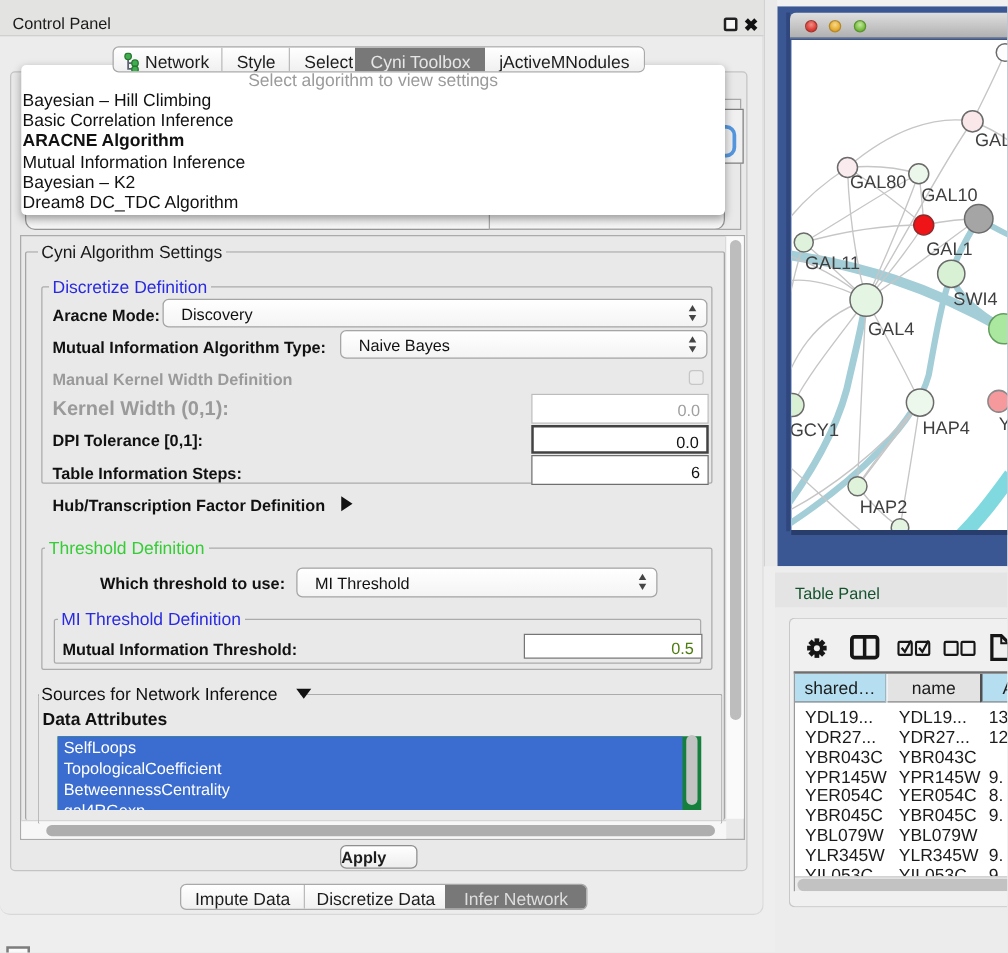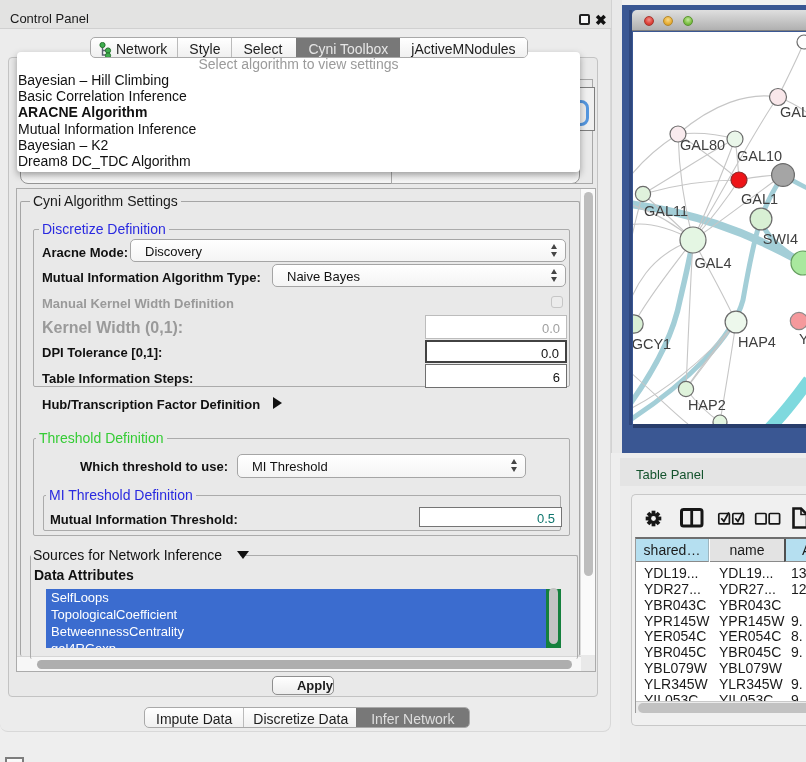--- a/index.html
+++ b/index.html
@@ -26,21 +26,21 @@
 
 <div class="abs" id="tabs" style="left:90px;top:37px;height:21px;z-index:60;display:flex;border:1px solid #a9a9a9;border-radius:5px;overflow:hidden;background:linear-gradient(#ffffff,#f0f0f0);font-size:14px;color:#1d1d1d;">
   <div style="padding:2px 10px 0 8px;display:flex;align-items:center;border-right:1px solid #bbb;">
     <svg width="13" height="15" viewBox="0 0 13 15" style="margin-right:4px;margin-top:1px;">
       <path d="M3.5 4 V13 H9 M3.5 8.5 H9" fill="none" stroke="#5c6172" stroke-width="1.4"></path>
       <circle cx="3.5" cy="3" r="2.6" fill="#3fae4e" stroke="#27752f" stroke-width="1"></circle>
       <circle cx="9" cy="8.5" r="2.6" fill="#3fae4e" stroke="#27752f" stroke-width="1"></circle>
       <circle cx="9" cy="13.5" r="2.6" fill="#3fae4e" stroke="#27752f" stroke-width="1"></circle>
     </svg>Network</div>
   <div style="padding:2px 11px 0 11px;display:flex;align-items:center;border-right:1px solid #bbb;">Style</div>
-  <div style="padding:2px 14px 0 11px;display:flex;align-items:center;">Select</div>
+  <div style="padding:2px 2px 0 11px;display:flex;align-items:center;">Select</div>
   <div style="padding:2px 12px 0 12px;display:flex;align-items:center;background:#787878;color:#e6e6e6;">Cyni Toolbox</div>
   <div style="padding:2px 11px 0 11px;display:flex;align-items:center;background:linear-gradient(#ffffff,#f0f0f0);">jActiveMNodules</div>
 </div>
 
 <div class="abs" style="left:8px;top:57px;width:590px;height:640px;background:#e9e9e9;border:1px solid #c3c3c3;border-radius:4px;"></div>
 
 <div class="abs" style="left:16px;top:188px;width:580px;height:484px;background:#e9e9e9;border:1px solid #ababab;"></div>
 
 <div class="abs" style="left:580px;top:189px;width:15px;height:466px;background:#fafafa;border-left:1px solid #dadada;"></div>
 <div class="abs" style="left:584px;top:192px;width:9px;height:384px;background:#bdbdbd;border-radius:5px;"></div>
@@ -86,34 +86,34 @@
 <div class="abs b" style="left:80px;top:459px;font-size:13px;color:#111;">Which threshold to use:</div>
 <div class="abs combo" style="left:237px;top:454px;width:289px;height:24px;">
     <span>MI Threshold</span>
     <i></i>
     <u></u>
   </div>
 <fieldset class="abs" style="left:43px;top:487px;width:518px;height:44px;border:1px solid #ababab;border-radius:2px;">
 <legend style="margin-left:2px;padding:0 3px;font-size:14px;color:#2a2ae0;">MI Threshold Definition</legend>
 </fieldset>
 <div class="abs b" style="left:50px;top:512px;font-size:13px;color:#111;">Mutual Information Threshold:</div>
-<div class="abs field" style="left:419px;top:507px;width:143px;height:20px;border:1px solid #757575;color:#0f766e;line-height:17px;">0.5</div>
+<div class="abs field" style="left:419px;top:507px;width:143px;height:20px;border:1px solid #757575;color:#4d7c0f;line-height:17px;">0.5</div>
 
 <fieldset class="abs" style="left:30px;top:547px;width:548px;height:112px;border:1px solid #ababab;border-bottom:none;border-radius:2px;">
 <legend style="margin-left:0;padding:0 2px;font-size:14px;color:#111;">Sources for Network Inference &nbsp;&nbsp;&nbsp;</legend>
 </fieldset>
 <div class="abs" style="left:237px;top:551px;width:0;height:0;border-top:8px solid #111;border-left:6px solid transparent;border-right:6px solid transparent;"></div>
 <div class="abs b" style="left:34px;top:567px;font-size:14px;color:#111;">Data Attributes</div>
 
 <div class="abs" style="left:46px;top:589px;width:515px;height:59px;background:#15803d;overflow:hidden;">
   <div style="width:500px;height:100%;background:#3b6ccf;color:#fff;font-size:13px;line-height:17px;padding-left:5px;">SelfLoops<br>TopologicalCoefficient<br>BetweennessCentrality<br>gal4RGexp</div>
 </div>
 <div class="abs" style="left:549px;top:588px;width:9px;height:56px;background:#c3c3c3;border-radius:5px;"></div>
 
-<div class="abs" style="left:272px;top:676px;width:62px;height:19px;background:linear-gradient(#ffffff,#ededed);border:1px solid #8f8f8f;border-radius:5px;text-align:right;font-size:13px;font-weight:bold;color:#1c1c1c;line-height:18px;">Apply</div>
+<div class="abs" style="left:272px;top:676px;width:62px;height:19px;background:linear-gradient(#ffffff,#ededed);border:1px solid #8f8f8f;border-radius:5px;text-align:left;font-size:13px;font-weight:bold;color:#1c1c1c;line-height:18px;">Apply</div>
 
 <div class="abs" style="left:144px;top:707px;height:21px;display:flex;border:1px solid #a9a9a9;border-radius:5px;overflow:hidden;background:linear-gradient(#ffffff,#f0f0f0);font-size:14px;color:#1d1d1d;">
   <div style="padding:2px 11px 0 11px;display:flex;align-items:center;border-right:1px solid #bbb;">Impute Data</div>
   <div style="padding:2px 8px 0 9px;display:flex;align-items:center;">Discretize Data</div>
   <div style="padding:2px 15px 0 15px;display:flex;align-items:center;background:#787878;color:#dedede;">Infer Network</div>
 </div>
 
 <div class="abs" style="left:5px;top:757px;width:19px;height:14px;border:2px solid #7d7d7d;background:linear-gradient(#fdfdfd,#e8e8e8);"></div>
 
 <div class="abs" style="left:17px;top:52px;width:563px;height:120px;background:#ffffff;border-radius:4px;box-shadow:0 3px 7px rgba(0,0,0,0.35);z-index:50;"></div>

